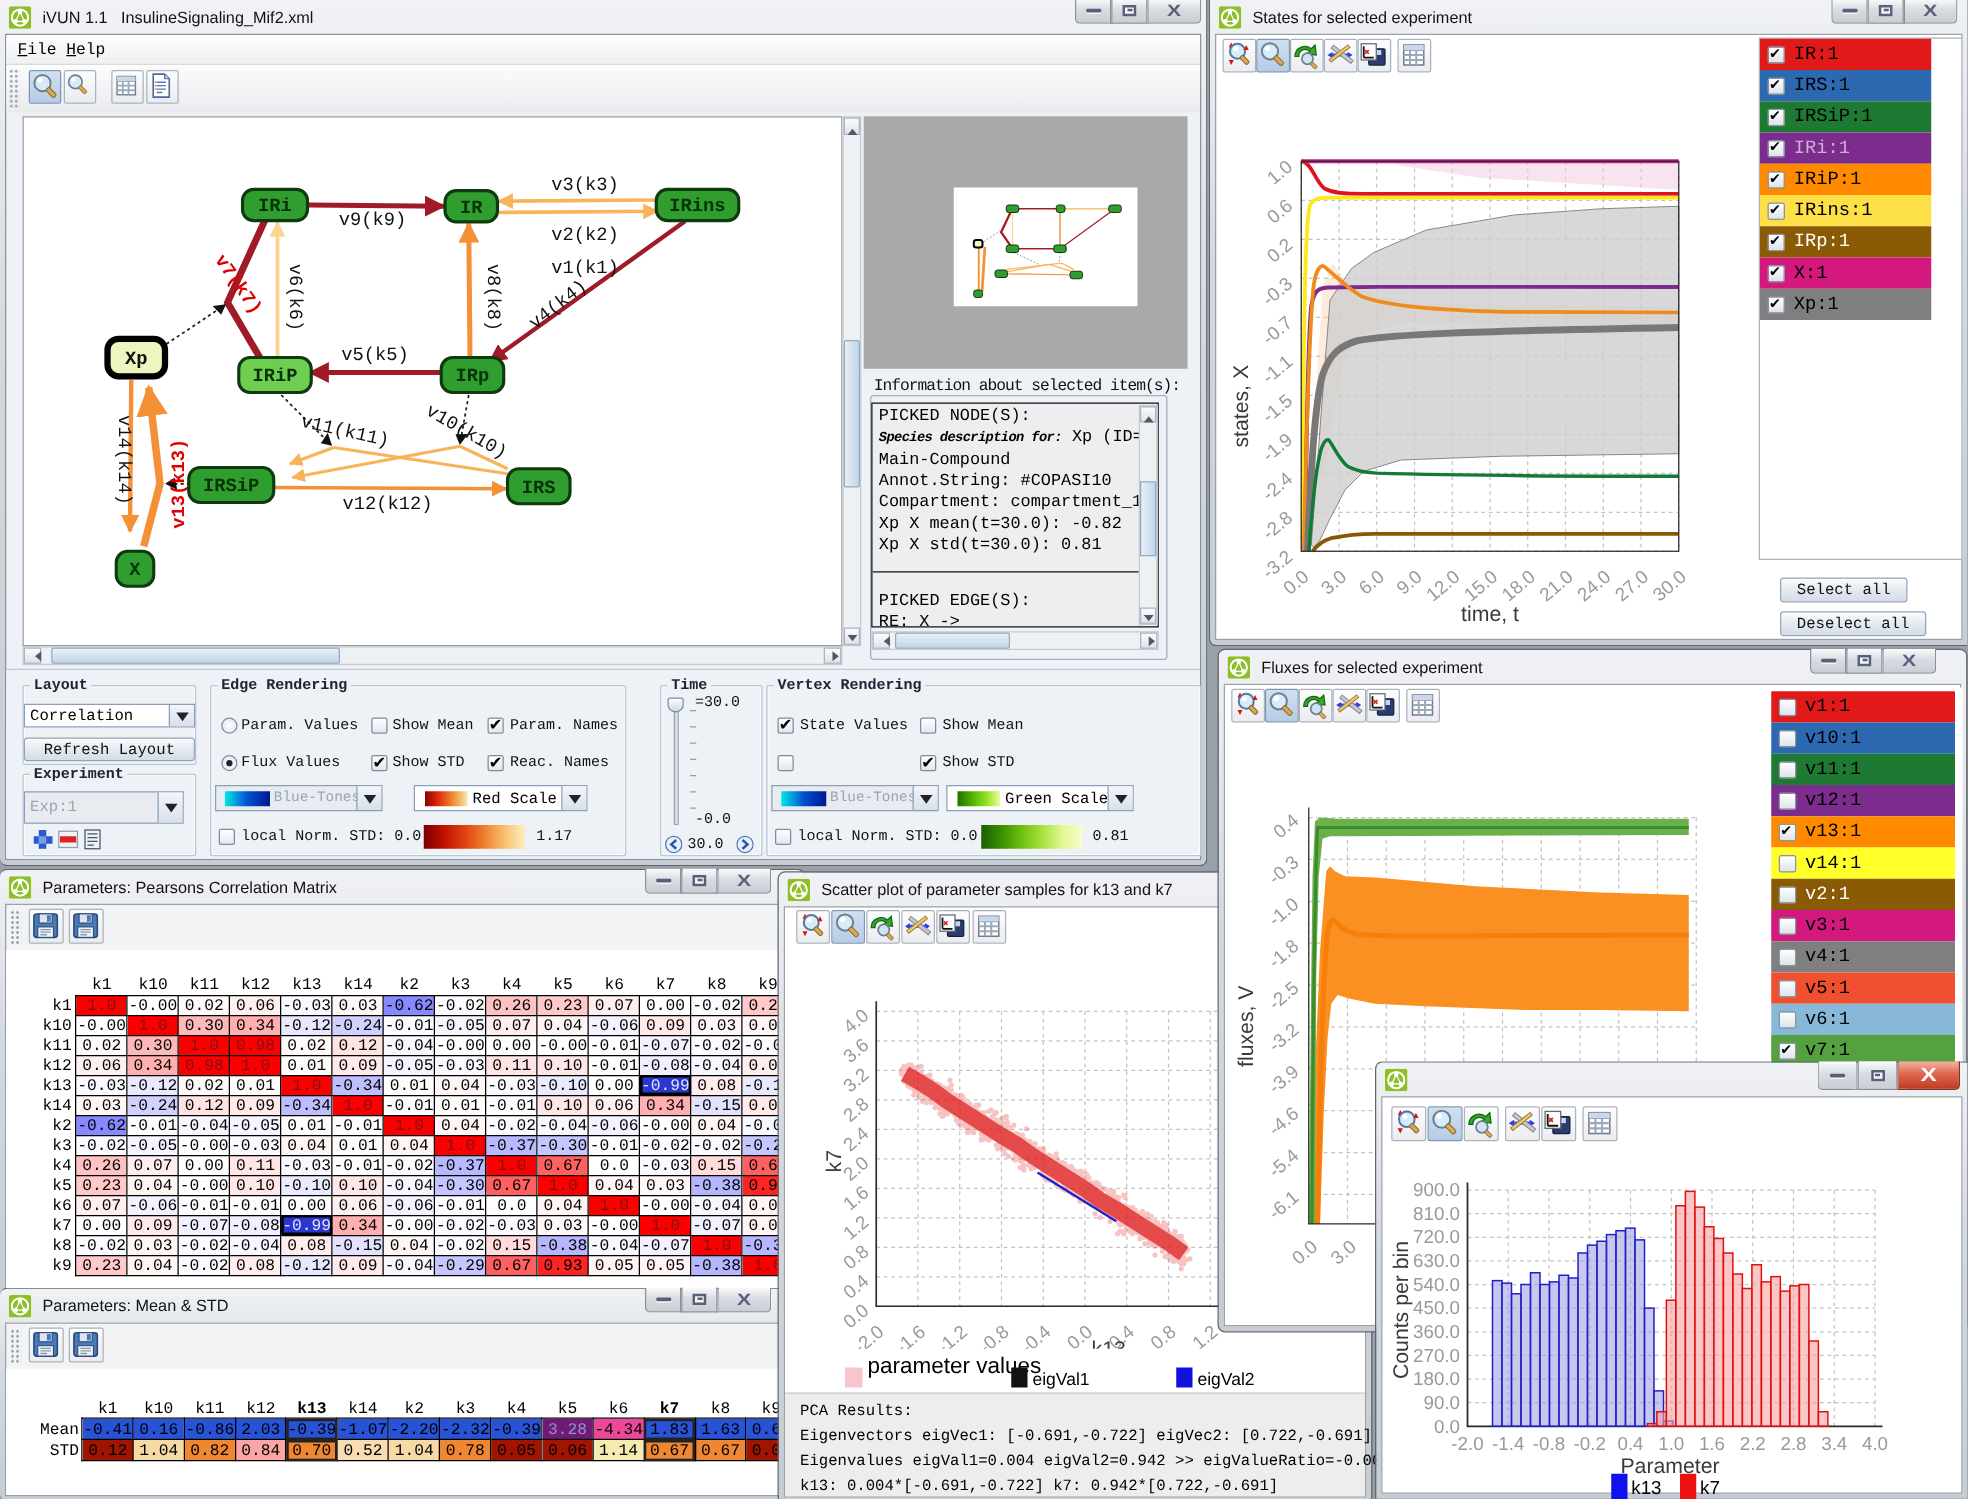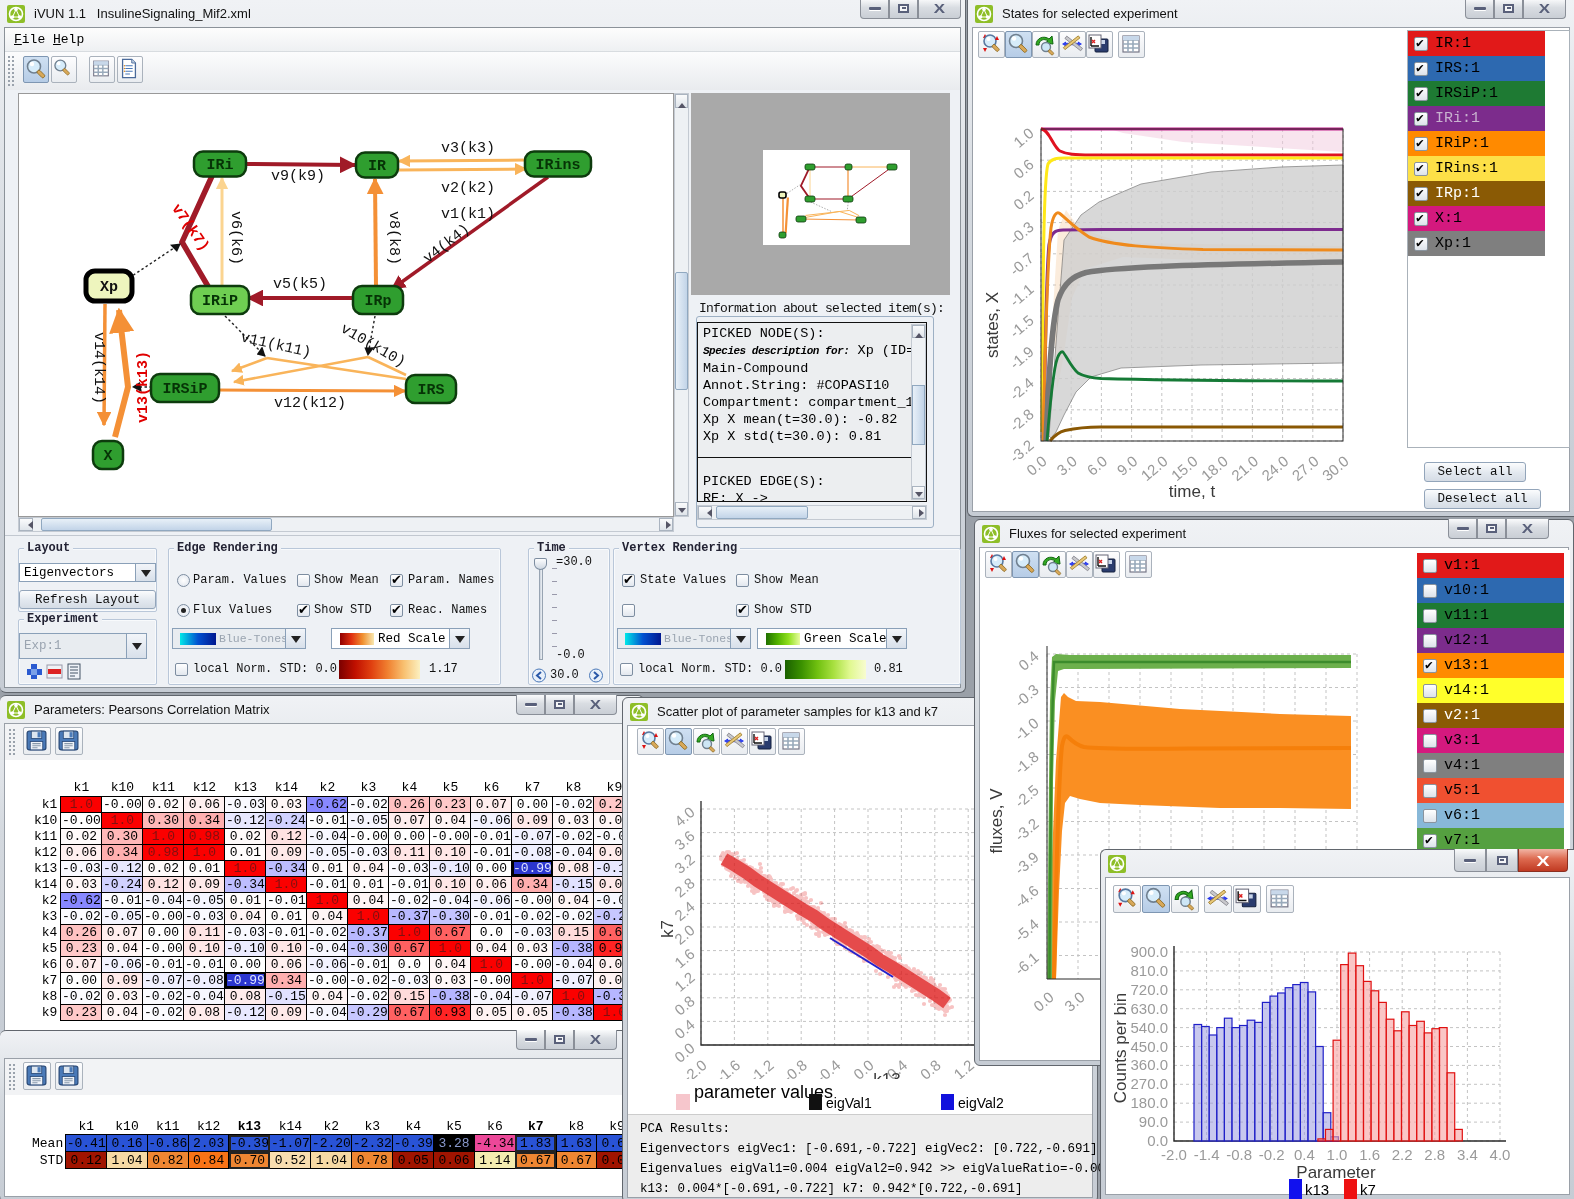--- a/index.html
+++ b/index.html
@@ -274,21 +274,21 @@
         <div style="position:absolute;right:0px;top:0px;width:14px;height:13px;background:linear-gradient(#fafbfc,#dfe4ea);border:1px solid #aab4c0">
           <div style="margin:2px 0 0 6px;width:0;border:4px solid transparent;border-left:5px solid #556"></div>
         </div>
         <div style="position:absolute;left:18px;top:0px;width:92px;height:13px;background:linear-gradient(#e8f0f8,#c2d4e8);border:1px solid #90a8c0;border-radius:2px"></div>
       </div>
       <div style="position:absolute;left:0;right:0;top:507px;bottom:0;background:#eef1f5;border-top:1px solid #c2c8d0"></div>
       <div class="grp" style="left:13px;top:520px;width:139px;height:64px">
         <div class="grptitle">Layout</div>
       </div>
       <div class="combo" style="left:14px;top:535px;width:137px;height:19px">
-        <span style="margin-left:4px">Eigenvectors</span>
+        <span style="margin-left:4px">Correlation</span>
         <div class="comboarr"></div>
       </div>
       <div class="btn" style="left:14px;top:562px;width:137px;height:19px">Refresh Layout</div>
       <div class="grp" style="left:13px;top:591px;width:139px;height:66px">
         <div class="grptitle">Experiment</div>
       </div>
       <div class="combo" style="left:14px;top:605px;width:128px;height:26px;background:#e8ecf0;color:#9aa4b0">
         <span style="margin-left:4px">Exp:1</span>
         <div class="comboarr"></div>
       </div>
@@ -667,20 +667,26 @@
             <td style="background:rgb(255,243,243);color:#000;">0.05</td>
             <td style="background:rgb(255,243,243);color:#000;">0.05</td>
             <td style="background:rgb(182,182,255);color:#000;">-0.38</td>
             <td style="background:#fb0000;color:#801010;">1.0</td>
           </tr>
         </tbody>
       </table>
     </div>
   </div>
 <div class="win" style="left:0;top:1030px;width:644px;height:172px;z-index:3;border-left:none">
+<div class="tbar">
+      <div class="ticon"><svg width="18" height="18">
+          <use href="#i-ivun"></use>
+        </svg></div>
+      <span>Parameters: Mean &amp; STD</span>
+    </div>
 <div class="wbtns" style="right:26px">
       <div class="wbtn first">
         <div class="mingl"></div>
       </div>
       <div class="wbtn">
         <div class="maxgl">
           <div class="maxin"></div>
         </div>
       </div>
       <div class="wbtn last">
@@ -719,32 +725,32 @@
             <td class="rl" style="text-align:right;padding-right:2px">Mean</td>
             <td style="background:#2953d6;color:#000;">-0.41</td>
             <td style="background:#2953d6;color:#000;">0.16</td>
             <td style="background:#2953d6;color:#000;">-0.86</td>
             <td style="background:#2953d6;color:#000;">2.03</td>
             <td style="background:#2953d6;color:#000;outline:2px solid #222;outline-offset:-2px;">-0.39</td>
             <td style="background:#2953d6;color:#000;">-1.07</td>
             <td style="background:#2953d6;color:#000;">-2.20</td>
             <td style="background:#2953d6;color:#000;">-2.32</td>
             <td style="background:#2953d6;color:#000;">-0.39</td>
-            <td style="background:#000000;color:#8898cc;">3.28</td>
+            <td style="background:#701a75;color:#8898cc;">3.28</td>
             <td style="background:#ec4899;color:#000;">-4.34</td>
             <td style="background:#2953d6;color:#000;outline:2px solid #222;outline-offset:-2px;">1.83</td>
             <td style="background:#2953d6;color:#000;">1.63</td>
             <td style="background:#2953d6;color:#000;">0.63</td>
           </tr>
           <tr style="height:17px">
             <td class="rl" style="text-align:right;padding-right:2px">STD</td>
             <td style="background:#a01400;color:#000;">0.12</td>
             <td style="background:#f6d9a4;color:#000;">1.04</td>
             <td style="background:#ef8632;color:#000;">0.82</td>
-            <td style="background:#f97316;color:#000;">0.84</td>
+            <td style="background:#fca5a5;color:#000;">0.84</td>
             <td style="background:#ef8632;color:#000;outline:2px solid #222;outline-offset:-2px;">0.70</td>
             <td style="background:#f8ddb0;color:#000;">0.52</td>
             <td style="background:#f6d9a4;color:#000;">1.04</td>
             <td style="background:#ef8632;color:#000;">0.78</td>
             <td style="background:#a01400;color:#000;">0.05</td>
             <td style="background:#a01400;color:#000;">0.06</td>
             <td style="background:#f4ecb0;color:#000;">1.14</td>
             <td style="background:#ef8632;color:#000;outline:2px solid #222;outline-offset:-2px;">0.67</td>
             <td style="background:#ef8632;color:#000;">0.67</td>
             <td style="background:#a01400;color:#000;">0.04</td>

